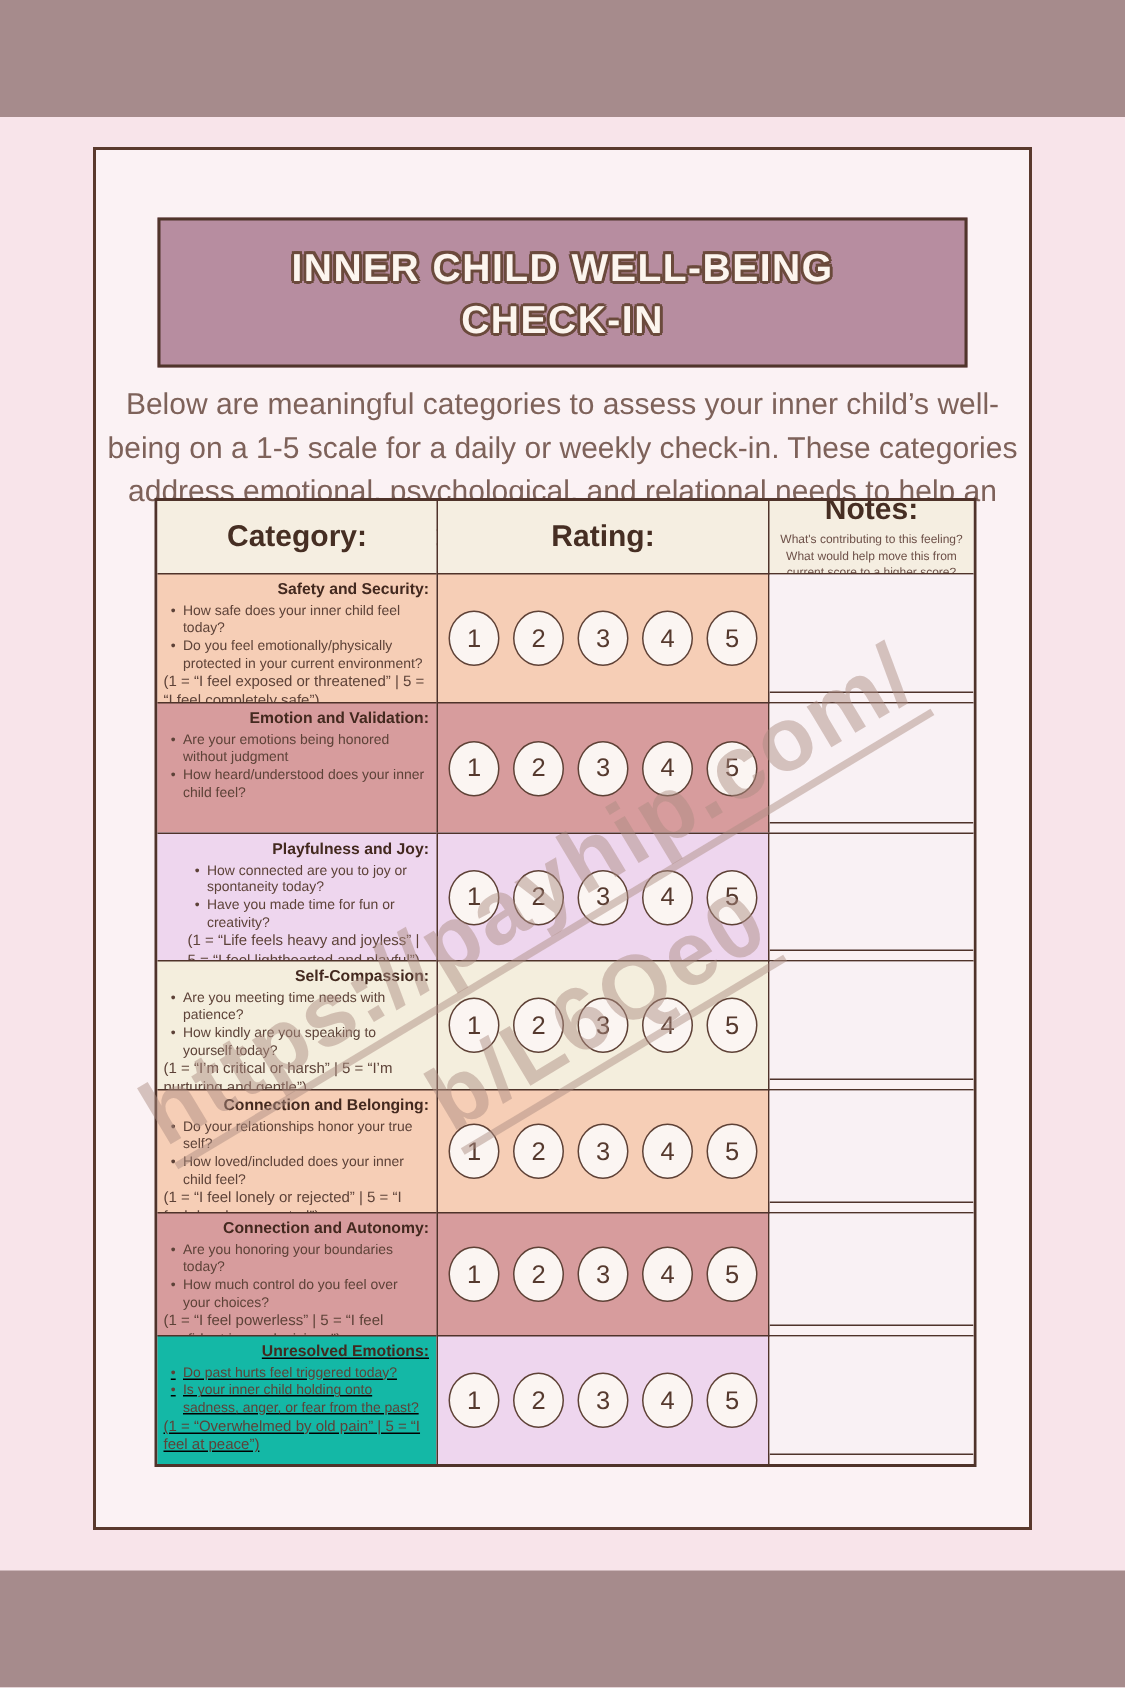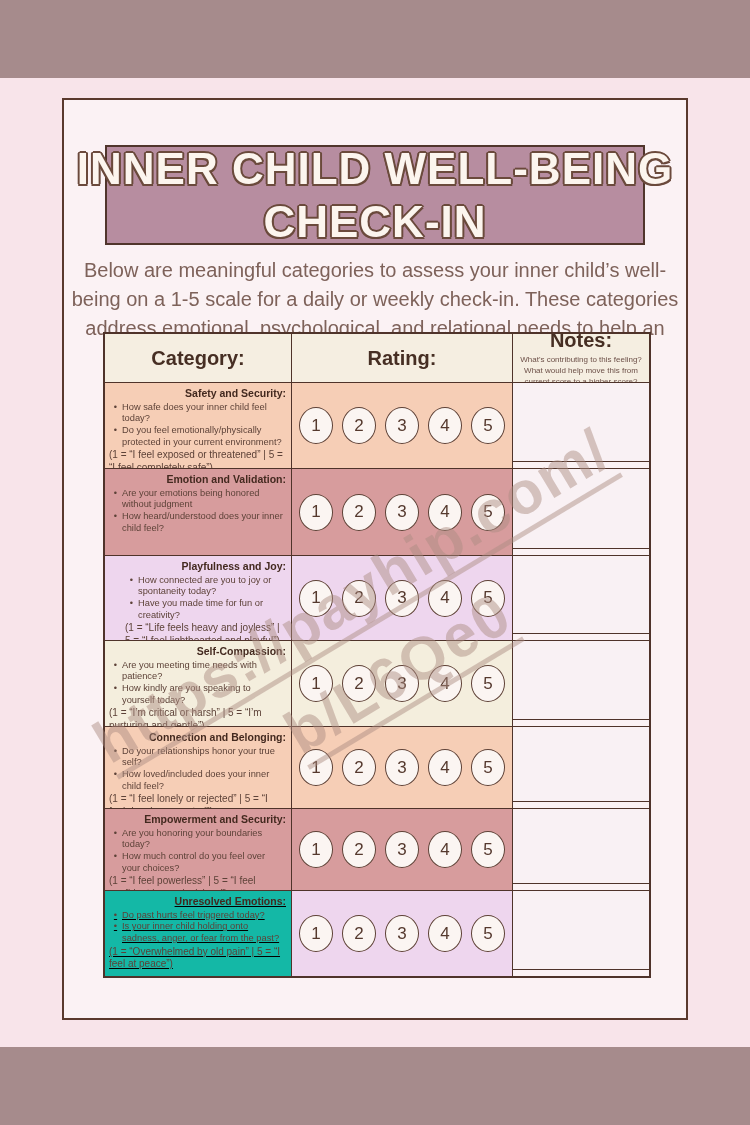--- a/index.html
+++ b/index.html
@@ -16,21 +16,21 @@
     position:absolute;left:62px;top:98px;width:626px;height:922px;
     background:#fbf2f4;border:2px solid #5a392d;box-sizing:border-box;z-index:1;
   }
 
   .title-box{
     position:absolute;left:41px;top:45px;width:540px;height:100px;
     background:#b78da0;border:2px solid #50352b;box-sizing:border-box;
     display:flex;flex-direction:column;align-items:center;justify-content:center;gap:9px;
   }
   .title-line{
-    font-size:44px;font-weight:700;letter-spacing:1px;color:#fcf5ee;line-height:1;
+    font-size:26px;font-weight:700;letter-spacing:1px;color:#fcf5ee;line-height:1;
     text-shadow:
       -1.5px -1.5px 0 #6b4a3c, 1.5px -1.5px 0 #6b4a3c,
       -1.5px  1.5px 0 #6b4a3c, 1.5px  1.5px 0 #6b4a3c,
       -2px 0 0 #6b4a3c, 2px 0 0 #6b4a3c, 0 -2px 0 #6b4a3c, 0 2px 0 #6b4a3c;
     white-space:nowrap;
   }
 
   .intro{
     position:absolute;top:156px;left:50%;transform:translateX(-50%);
     width:622px;margin:0;text-align:center;
@@ -224,21 +224,21 @@
           <div class="circ">1</div>
           <div class="circ">2</div>
           <div class="circ">3</div>
           <div class="circ">4</div>
           <div class="circ">5</div>
         </div>
         <div class="notes-wrap">
           <div class="notes-box"></div>
         </div>
         <div class="cell cat" style="background: rgb(215, 156, 157);">
-          <div class="cat-title">Empowerment and Security:</div>
+          <div class="cat-title">Connection and Autonomy:</div>
           <div class="bullet">
             <span class="dot">•</span>
             <span class="btext">Are you honoring your boundaries today?</span>
           </div>
           <div class="bullet">
             <span class="dot">•</span>
             <span class="btext">How much control do you feel over your choices?</span>
           </div>
           <div class="scale">(1 = “I feel powerless” | 5 = “I feel confident in my decisions”)</div>
         </div>

